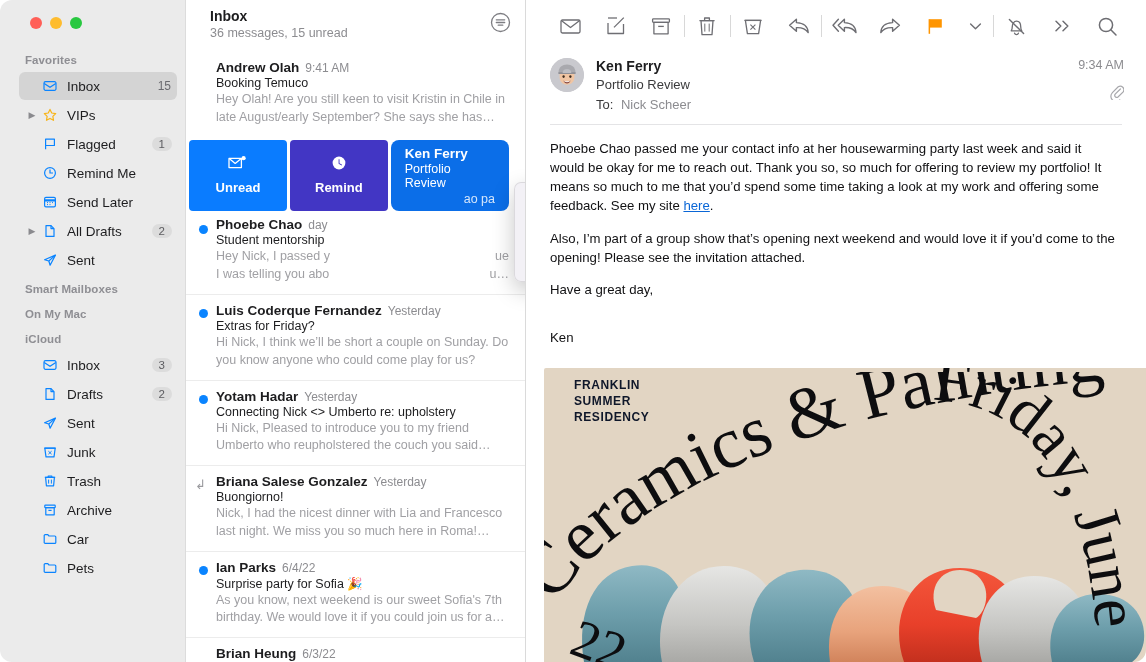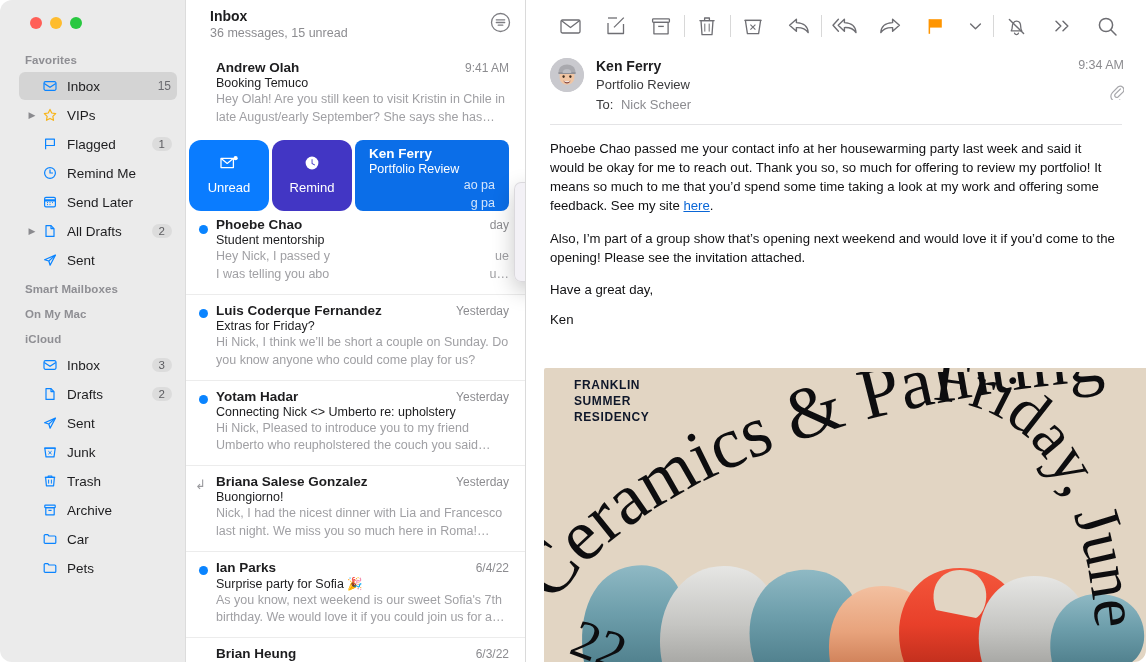--- a/index.html
+++ b/index.html
@@ -85,33 +85,33 @@
     border-bottom: 1px solid #ececec; background: #fff;
   }
   .mrow .dot {
     position: absolute; left: 13px; top: 14px;
     width: 9px; height: 9px; border-radius: 50%; background: #0a84ff;
   }
   .mrow .replied {
     position: absolute; left: 9px; top: 11px;
     color: #9a9a9e; font-size: 13px;
   }
-  .mrow-top { display: flex; justify-content: space-between; align-items: baseline; }
+  .mrow-top { display: flex; justify-content: flex-start; align-items: baseline; }
   .mrow-from { font-size: 13.5px; font-weight: 700; color: #1d1d1f; }
   .mrow-date { font-size: 12px; color: #8c8c90; white-space: nowrap; padding-left: 6px; }
   .mrow-subj { font-size: 12.5px; color: #1d1d1f; margin-top: 1px; }
   .mrow-prev { font-size: 12.5px; color: #a0a0a4; line-height: 1.42; margin-top: 1px; }
 
   
   .swipe-row { position: relative; height: 74px; display: flex; gap: 3px; padding: 3px 0 0 0; }
   .swipe-btn {
-    width: 80px; border-radius: 12px; color: #fff;
+    width: 98px; border-radius: 4px; color: #fff;
     display: flex; flex-direction: column; align-items: center;
     justify-content: center; gap: 6px; font-size: 13px;
-    overflow: hidden; white-space: nowrap;
+    overflow: hidden; white-space: nowrap; font-weight: bold;
   }
   .swipe-unread { background: #0a7cff; }
   .swipe-remind { background: #4236c4; }
   .swipe-sel {
     flex: 1 1 auto; background: #0b6ee8; border-radius: 8px;
     color: #fff; padding: 6px 14px; overflow: hidden;
   }
   .swipe-sel .s-from { font-size: 13.5px; font-weight: 700; }
   .swipe-sel .s-subj { font-size: 12.5px; margin-top: 1px; }
   .swipe-sel .s-prev { font-size: 12.5px; color: #d5e6fb; line-height: 1.42; margin-top: 1px; }
@@ -608,21 +608,21 @@
         </div>
       </div>
     </div>
     <div class="divider"></div>
 
     <div class="ebody">
       <p>
         <span>Phoebe Chao passed me your contact info at her housewarming party last week and said it would be okay for me to reach out. Thank you so, so much for offering to review my portfolio! It means so much to me that you’d spend some time taking a look at my work and offering some feedback. See my site </span><a href="#">here</a><span>.</span>
       </p>
       <p>Also, I’m part of a group show that’s opening next weekend and would love it if you’d come to the opening! Please see the invitation attached.</p>
-      <p style="margin-bottom:11px;">Have a great day,</p>
+      <p style="margin-bottom:29px;">Have a great day,</p>
       <p>Ken</p>
     </div>
 
     <div class="poster">
       <div class="poster-label">
         <div>FRANKLIN</div>
         <div>SUMMER</div>
         <div>RESIDENCY</div>
       </div>
 

